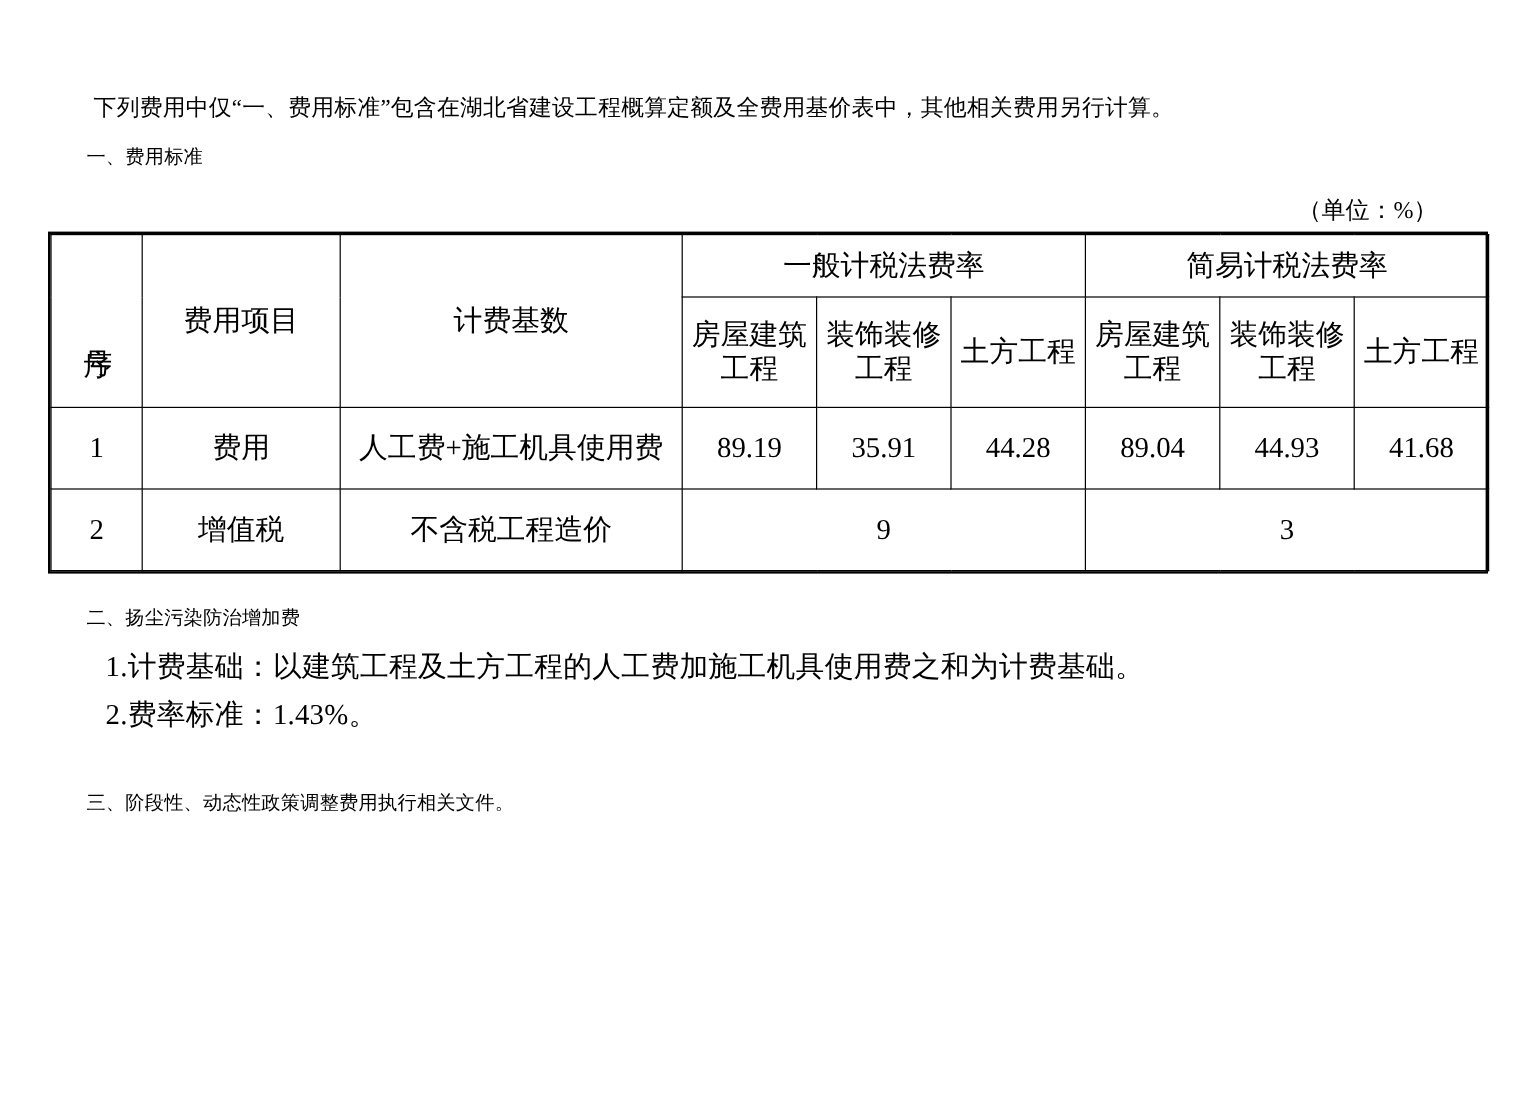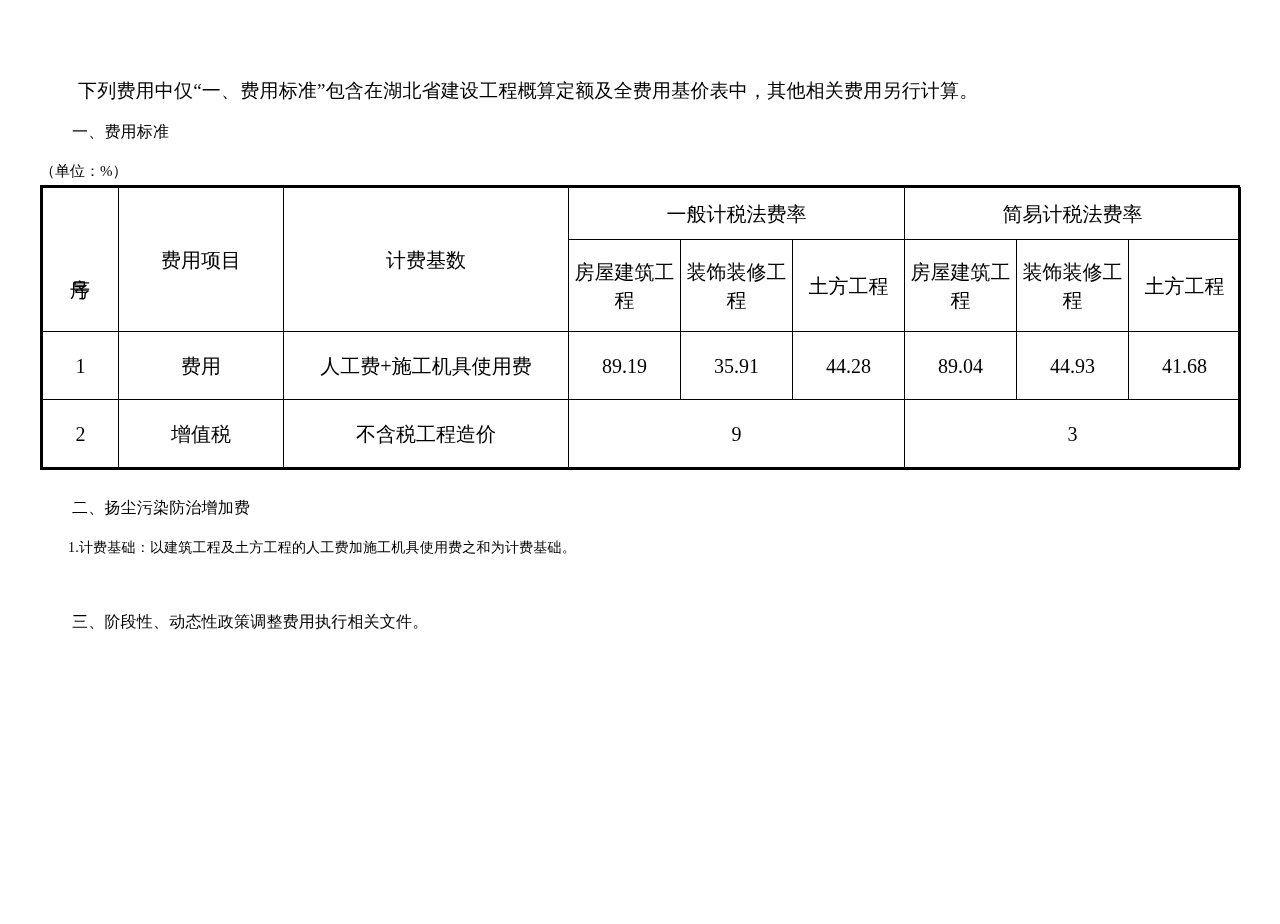--- a/index.html
+++ b/index.html
@@ -38,36 +38,37 @@
     text-indent: 2em;
     letter-spacing: 0.2px;
   }
   .section-line {
     font-size: 16px;
     line-height: 40px;
     text-indent: 2em;
     letter-spacing: 0.2px;
   }
   .unit-line {
-    font-size: 15px;
+    text-align: right;
+    font-size: 20px;
     margin-top: 10px;
     margin-bottom: 4px;
     padding-right: 42px;
   }
   table.fee {
     border-collapse: collapse;
     width: 1200px;
     margin: 0 auto;
     table-layout: fixed;
   }
   table.fee td {
     border: 1px solid #000000;
     text-align: center;
     vertical-align: middle;
-    font-size: 20px;
+    font-size: 24px;
     padding: 6px 4px;
     line-height: 28px;
   }
   .vertical-head {
     writing-mode: vertical-rl;
     text-orientation: upright;
     display: inline-block;
     letter-spacing: 2px;
     line-height: 26px;
   }
@@ -86,21 +87,21 @@
   .r-h1 { height: 52px; }
   .r-h2 { height: 92px; }
   .r-data { height: 68px; }
   .after-table {
     margin-top: 18px;
   }
   .after-table .section-line {
     text-indent: 2em;
   }
   .sub-line {
-    font-size: 14px;
+    font-size: 24px;
     line-height: 40px;
     text-indent: 2em;
     letter-spacing: 0.2px;
   }
   .gap-line {
     height: 34px;
   }
   .nowrap { white-space: nowrap; }
 </style>
 </head>
@@ -164,17 +165,18 @@
           <td colspan="3">9</td>
           <td colspan="3">3</td>
         </tr>
       </tbody>
     </table>
   </div>
 
   <div class="after-table">
     <div class="section-line">二、扬尘污染防治增加费</div>
     <div class="sub-line">1.计费基础：以建筑工程及土方工程的人工费加施工机具使用费之和为计费基础。</div>
+    <div class="sub-line">2.费率标准：1.43%。</div>
     <div class="gap-line"></div>
     <div class="section-line">三、阶段性、动态性政策调整费用执行相关文件。</div>
   </div>
 
 </div>
 
 </body></html>

